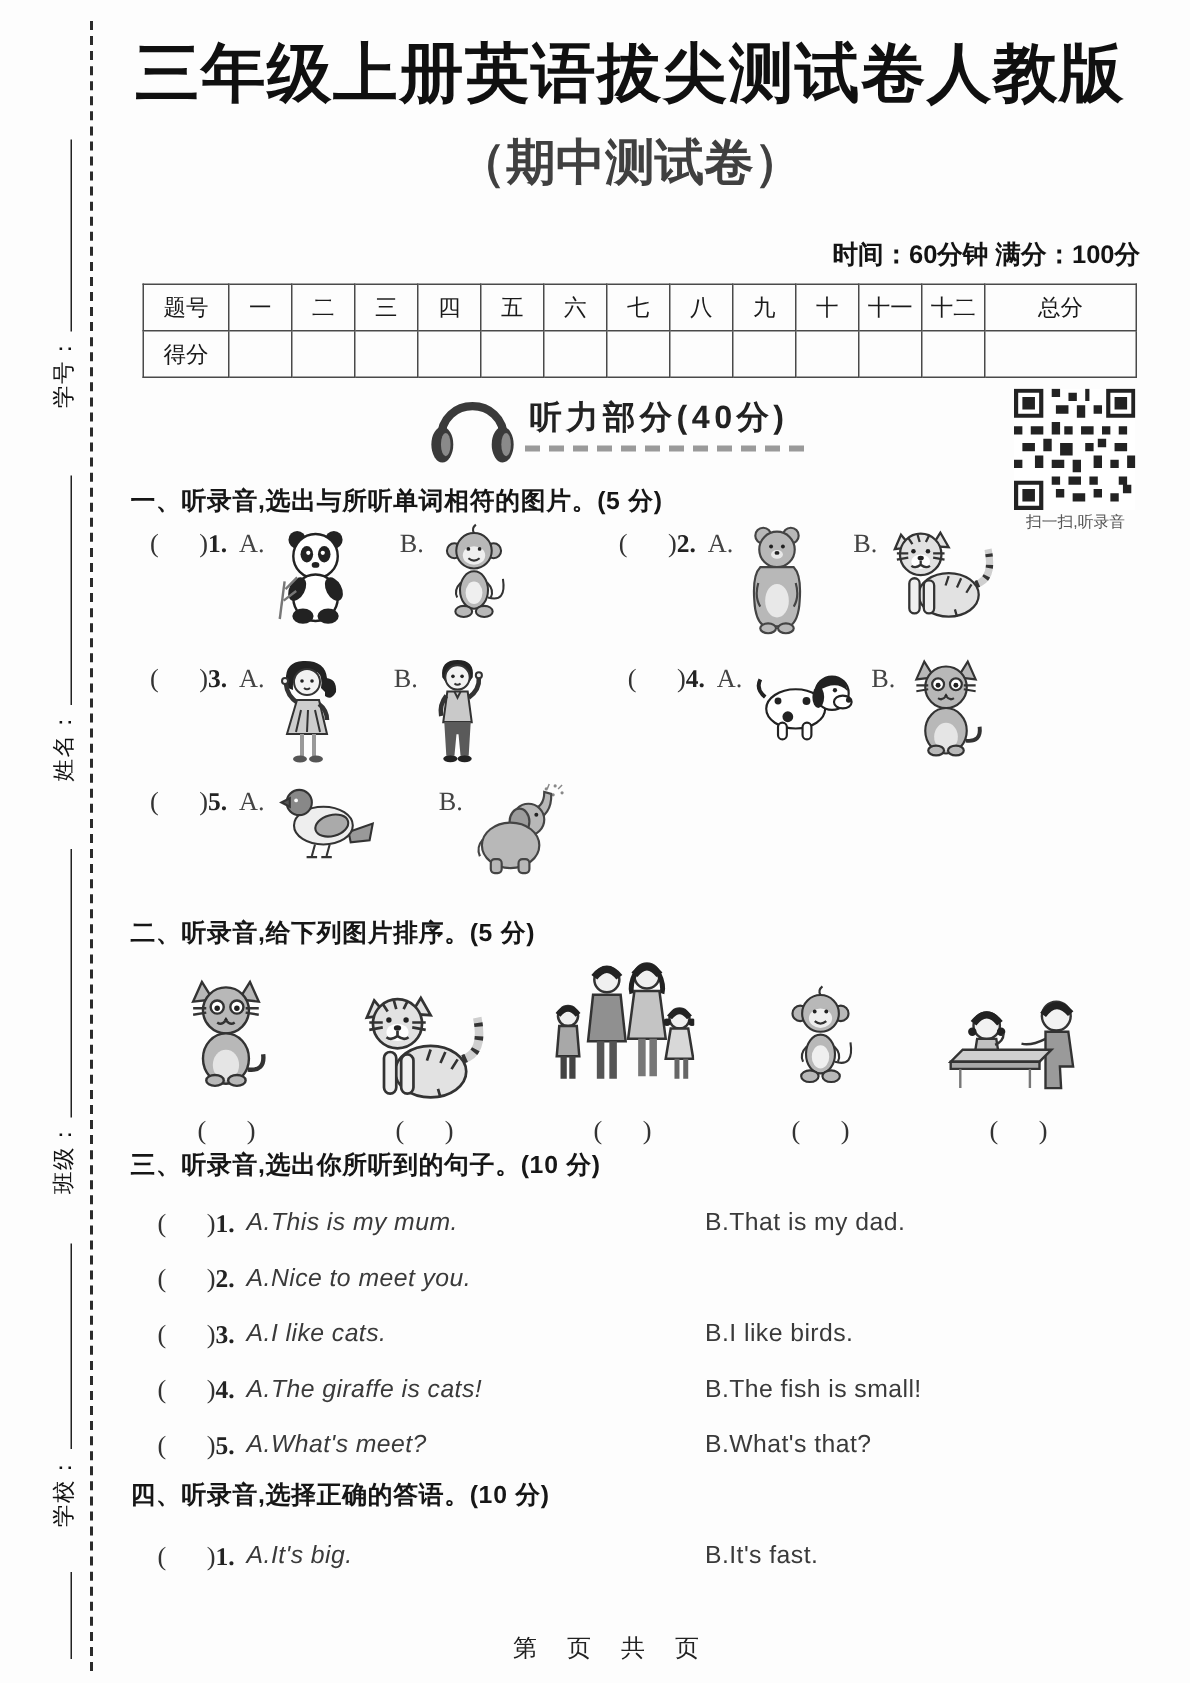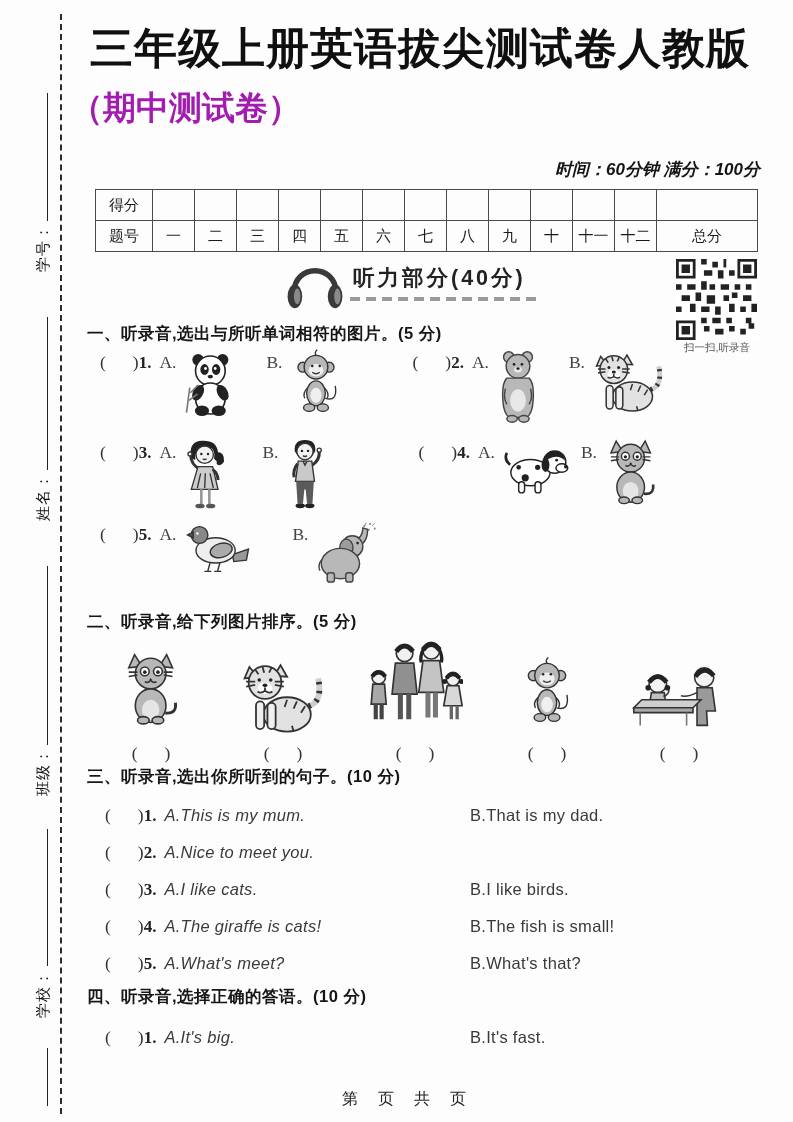--- a/index.html
+++ b/index.html
@@ -13,22 +13,22 @@
   #seal-dash{left:60px;top:14px;height:1100px;width:0;border-left:2.5px dashed #2b2b2b;}
   #sidebar{
     left:-472px;top:583px;width:1020px;height:26px;
     transform:rotate(-90deg);
     display:flex;align-items:flex-end;font-size:15px;color:#111;white-space:nowrap;
   }
   .sline{height:0;border-top:1.6px solid #222;margin-bottom:3px;flex:none;}
   .slabel{flex:none;line-height:1.1;letter-spacing:1px;}
   
   #title{left:70px;top:20px;width:700px;text-align:center;font-size:43px;font-weight:bold;letter-spacing:1px;color:#101010;}
-  #subtitle{left:70px;top:86px;width:700px;font-size:33px;font-weight:bold;color:#a21caf;}
-  #meta{left:420px;top:158px;width:340px;text-align:right;font-size:17px;font-weight:bold;color:#141414;font-style:italic;}
+  #subtitle{left:70px;top:86px;width:700px;text-align:center;font-size:33px;font-weight:bold;color:#404040;}
+  #meta{left:420px;top:158px;width:340px;text-align:right;font-size:17px;font-weight:bold;color:#141414;}
   
   #scoretable{left:95px;top:189px;border-collapse:collapse;table-layout:fixed;}
   #scoretable td{border:1.4px solid #4a4a4a;height:30px;text-align:center;font-size:15px;padding:0;color:#1a1a1a;}
   
   #phones{left:283px;top:256px;}
   #listen-title{left:353px;top:263px;font-size:21.5px;font-weight:bold;letter-spacing:3px;color:#222;}
   #listen-dash{left:350px;top:297px;width:186px;height:4px;
     background:repeating-linear-gradient(90deg,#9a9a9a 0 10px,transparent 10px 16px);}
   #qr{left:676px;top:259px;}
   #qr-cap{left:668px;top:341px;width:98px;text-align:center;font-size:10.5px;color:#555;}
@@ -325,51 +325,51 @@
       <col style="width:42px">
       <col style="width:42px">
       <col style="width:42px">
     <col style="width:42px">
       <col style="width:42px">
       <col style="width:42px">
       <col style="width:101px">
   </colgroup>
   <tbody>
       <tr>
-    <td>得分</td>
-    <td></td>
-        <td></td>
-    <td></td>
-        <td></td>
-    <td></td>
-        <td></td>
-    <td></td>
-        <td></td>
-    <td></td>
-        <td></td>
-    <td></td>
-        <td></td>
-    <td></td>
-  </tr>
-  <tr>
     <td>题号</td>
     <td>一</td>
     <td>二</td>
     <td>三</td>
     <td>四</td>
     <td>五</td>
     <td>六</td>
     <td>七</td>
     <td>八</td>
     <td>九</td>
     <td>十</td>
     <td>十一</td>
     <td>十二</td>
     <td>总分</td>
   </tr>
+  <tr>
+    <td>得分</td>
+    <td></td>
+        <td></td>
+    <td></td>
+        <td></td>
+    <td></td>
+        <td></td>
+    <td></td>
+        <td></td>
+    <td></td>
+        <td></td>
+    <td></td>
+        <td></td>
+    <td></td>
+  </tr>
 </tbody>
   </table>
 
 <svg class="abs" id="phones" width="64" height="57">
     <use href="#i-phones"></use>
   </svg>
 <div class="abs" id="listen-title">听力部分(40分)</div>
 <div class="abs" id="listen-dash"></div>
 <svg class="abs" id="qr" width="81" height="81">
     <use href="#i-qr"></use>

